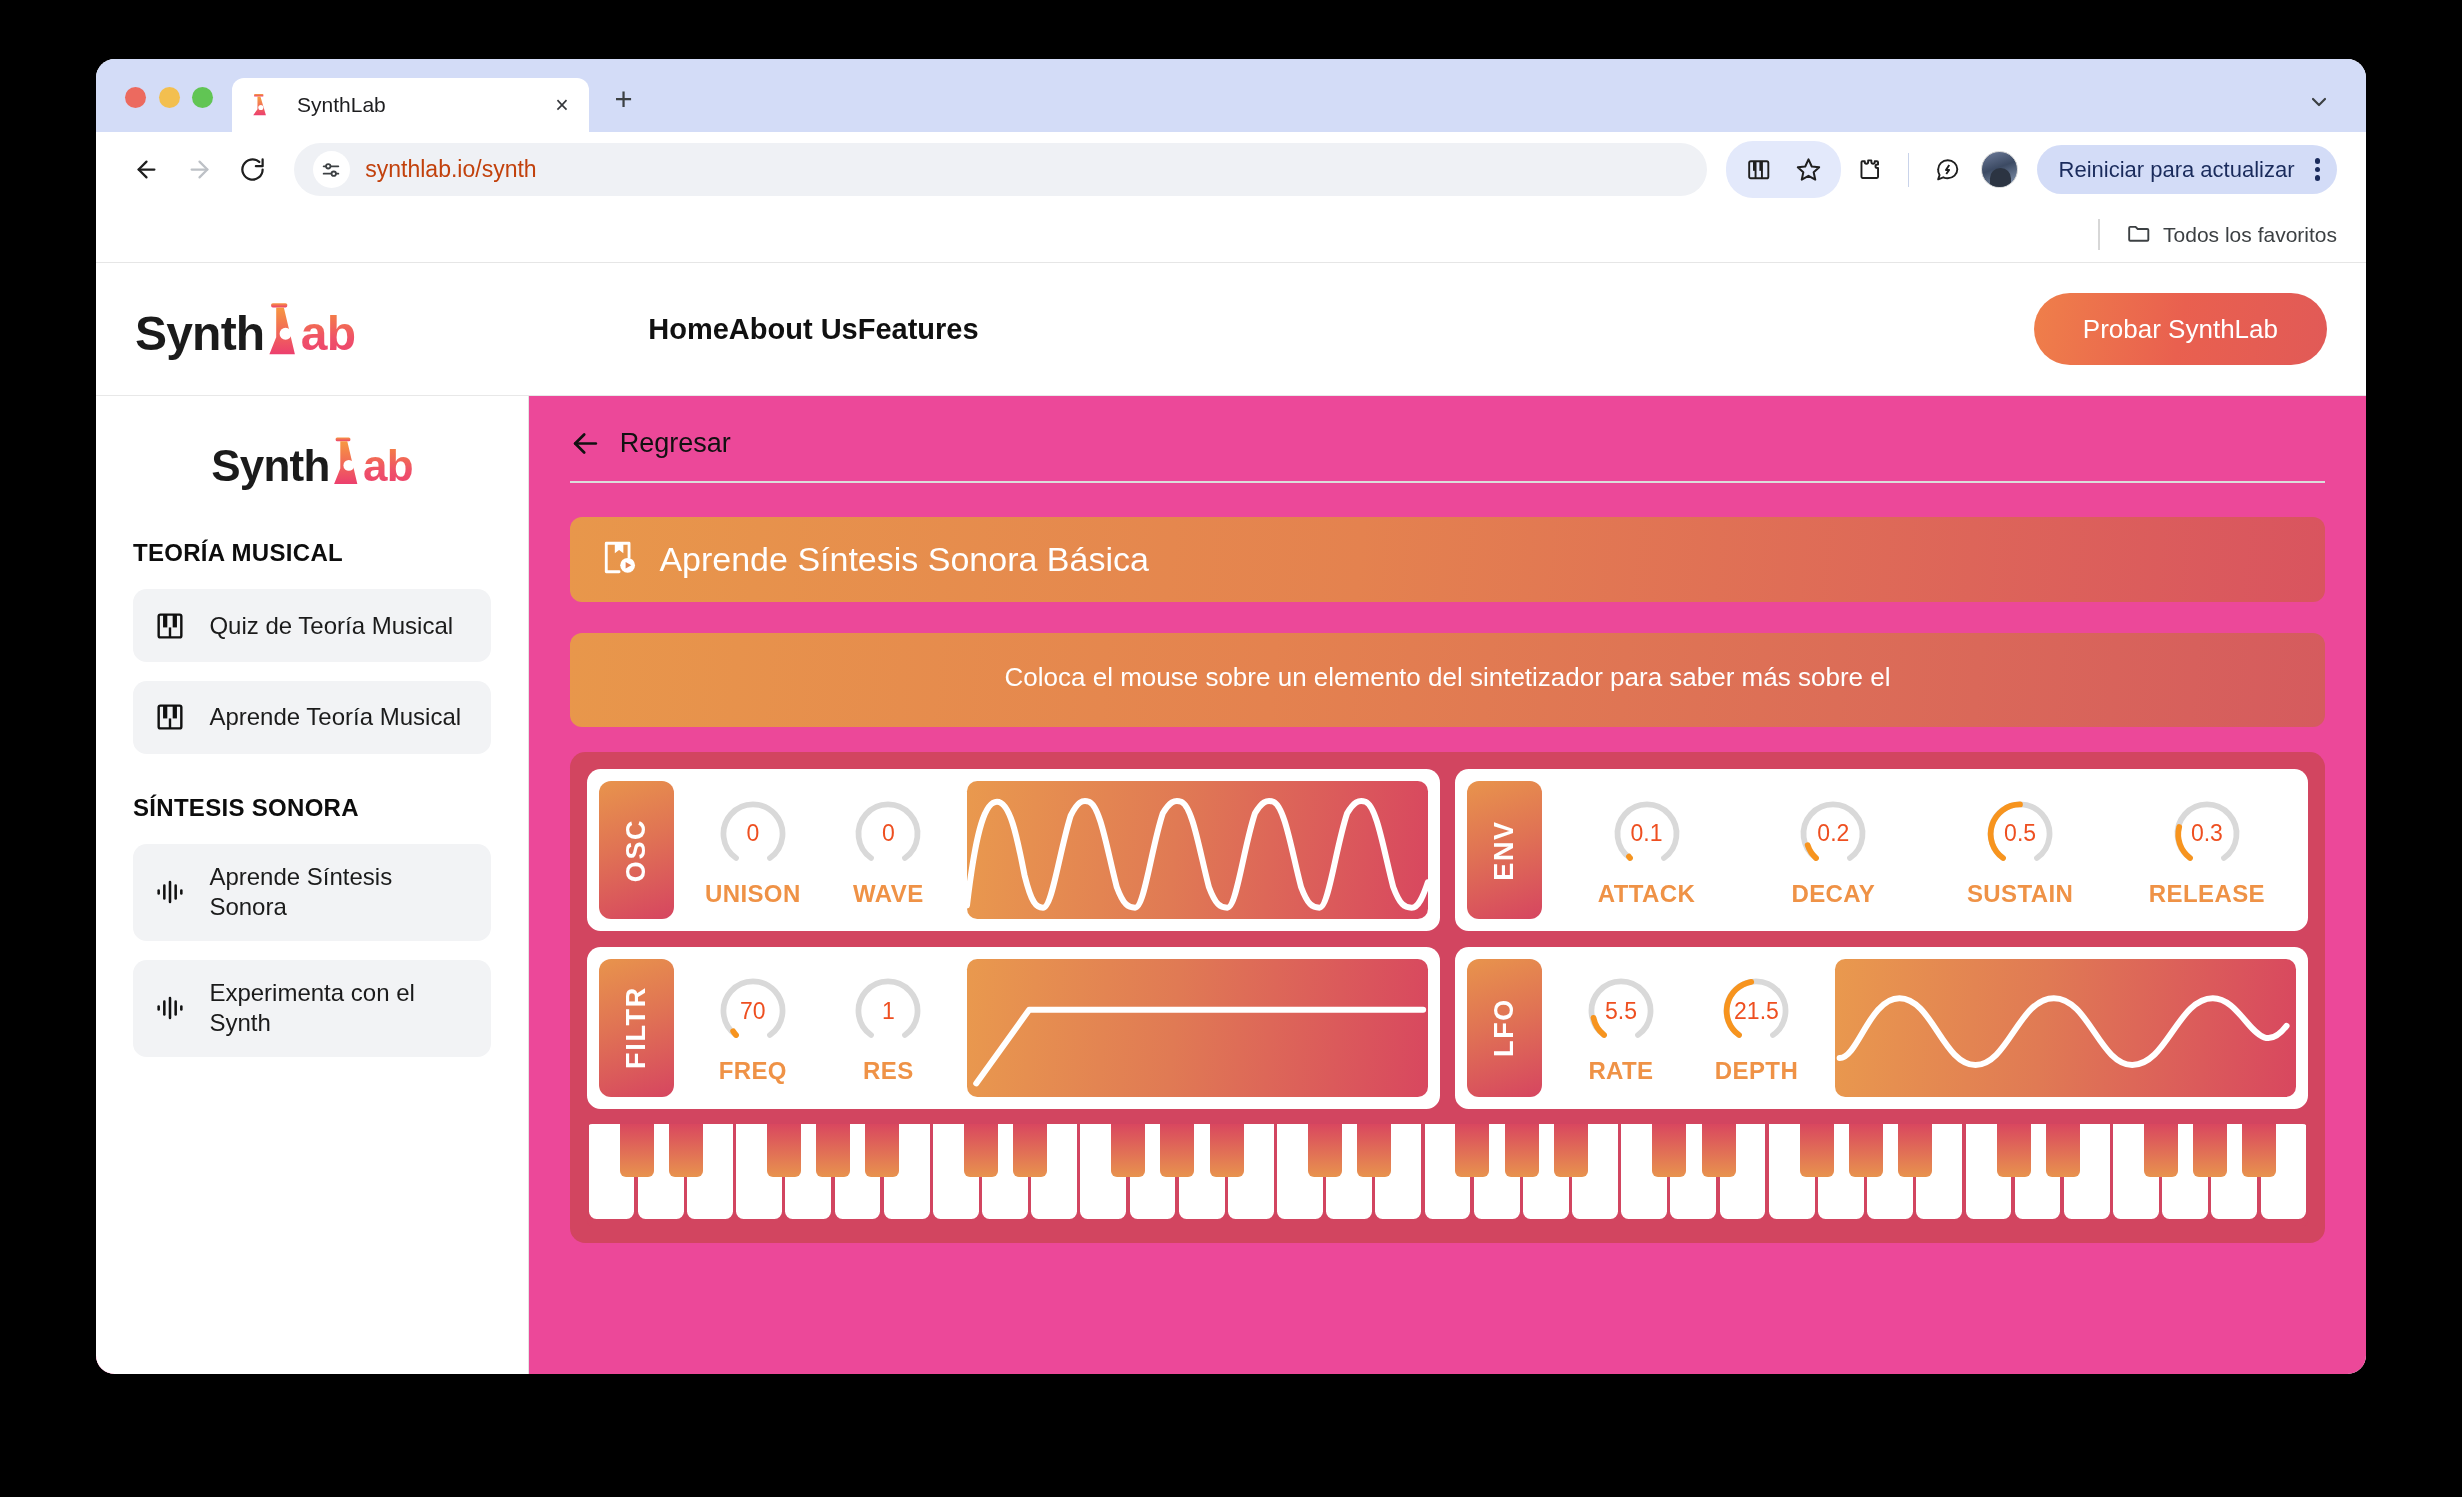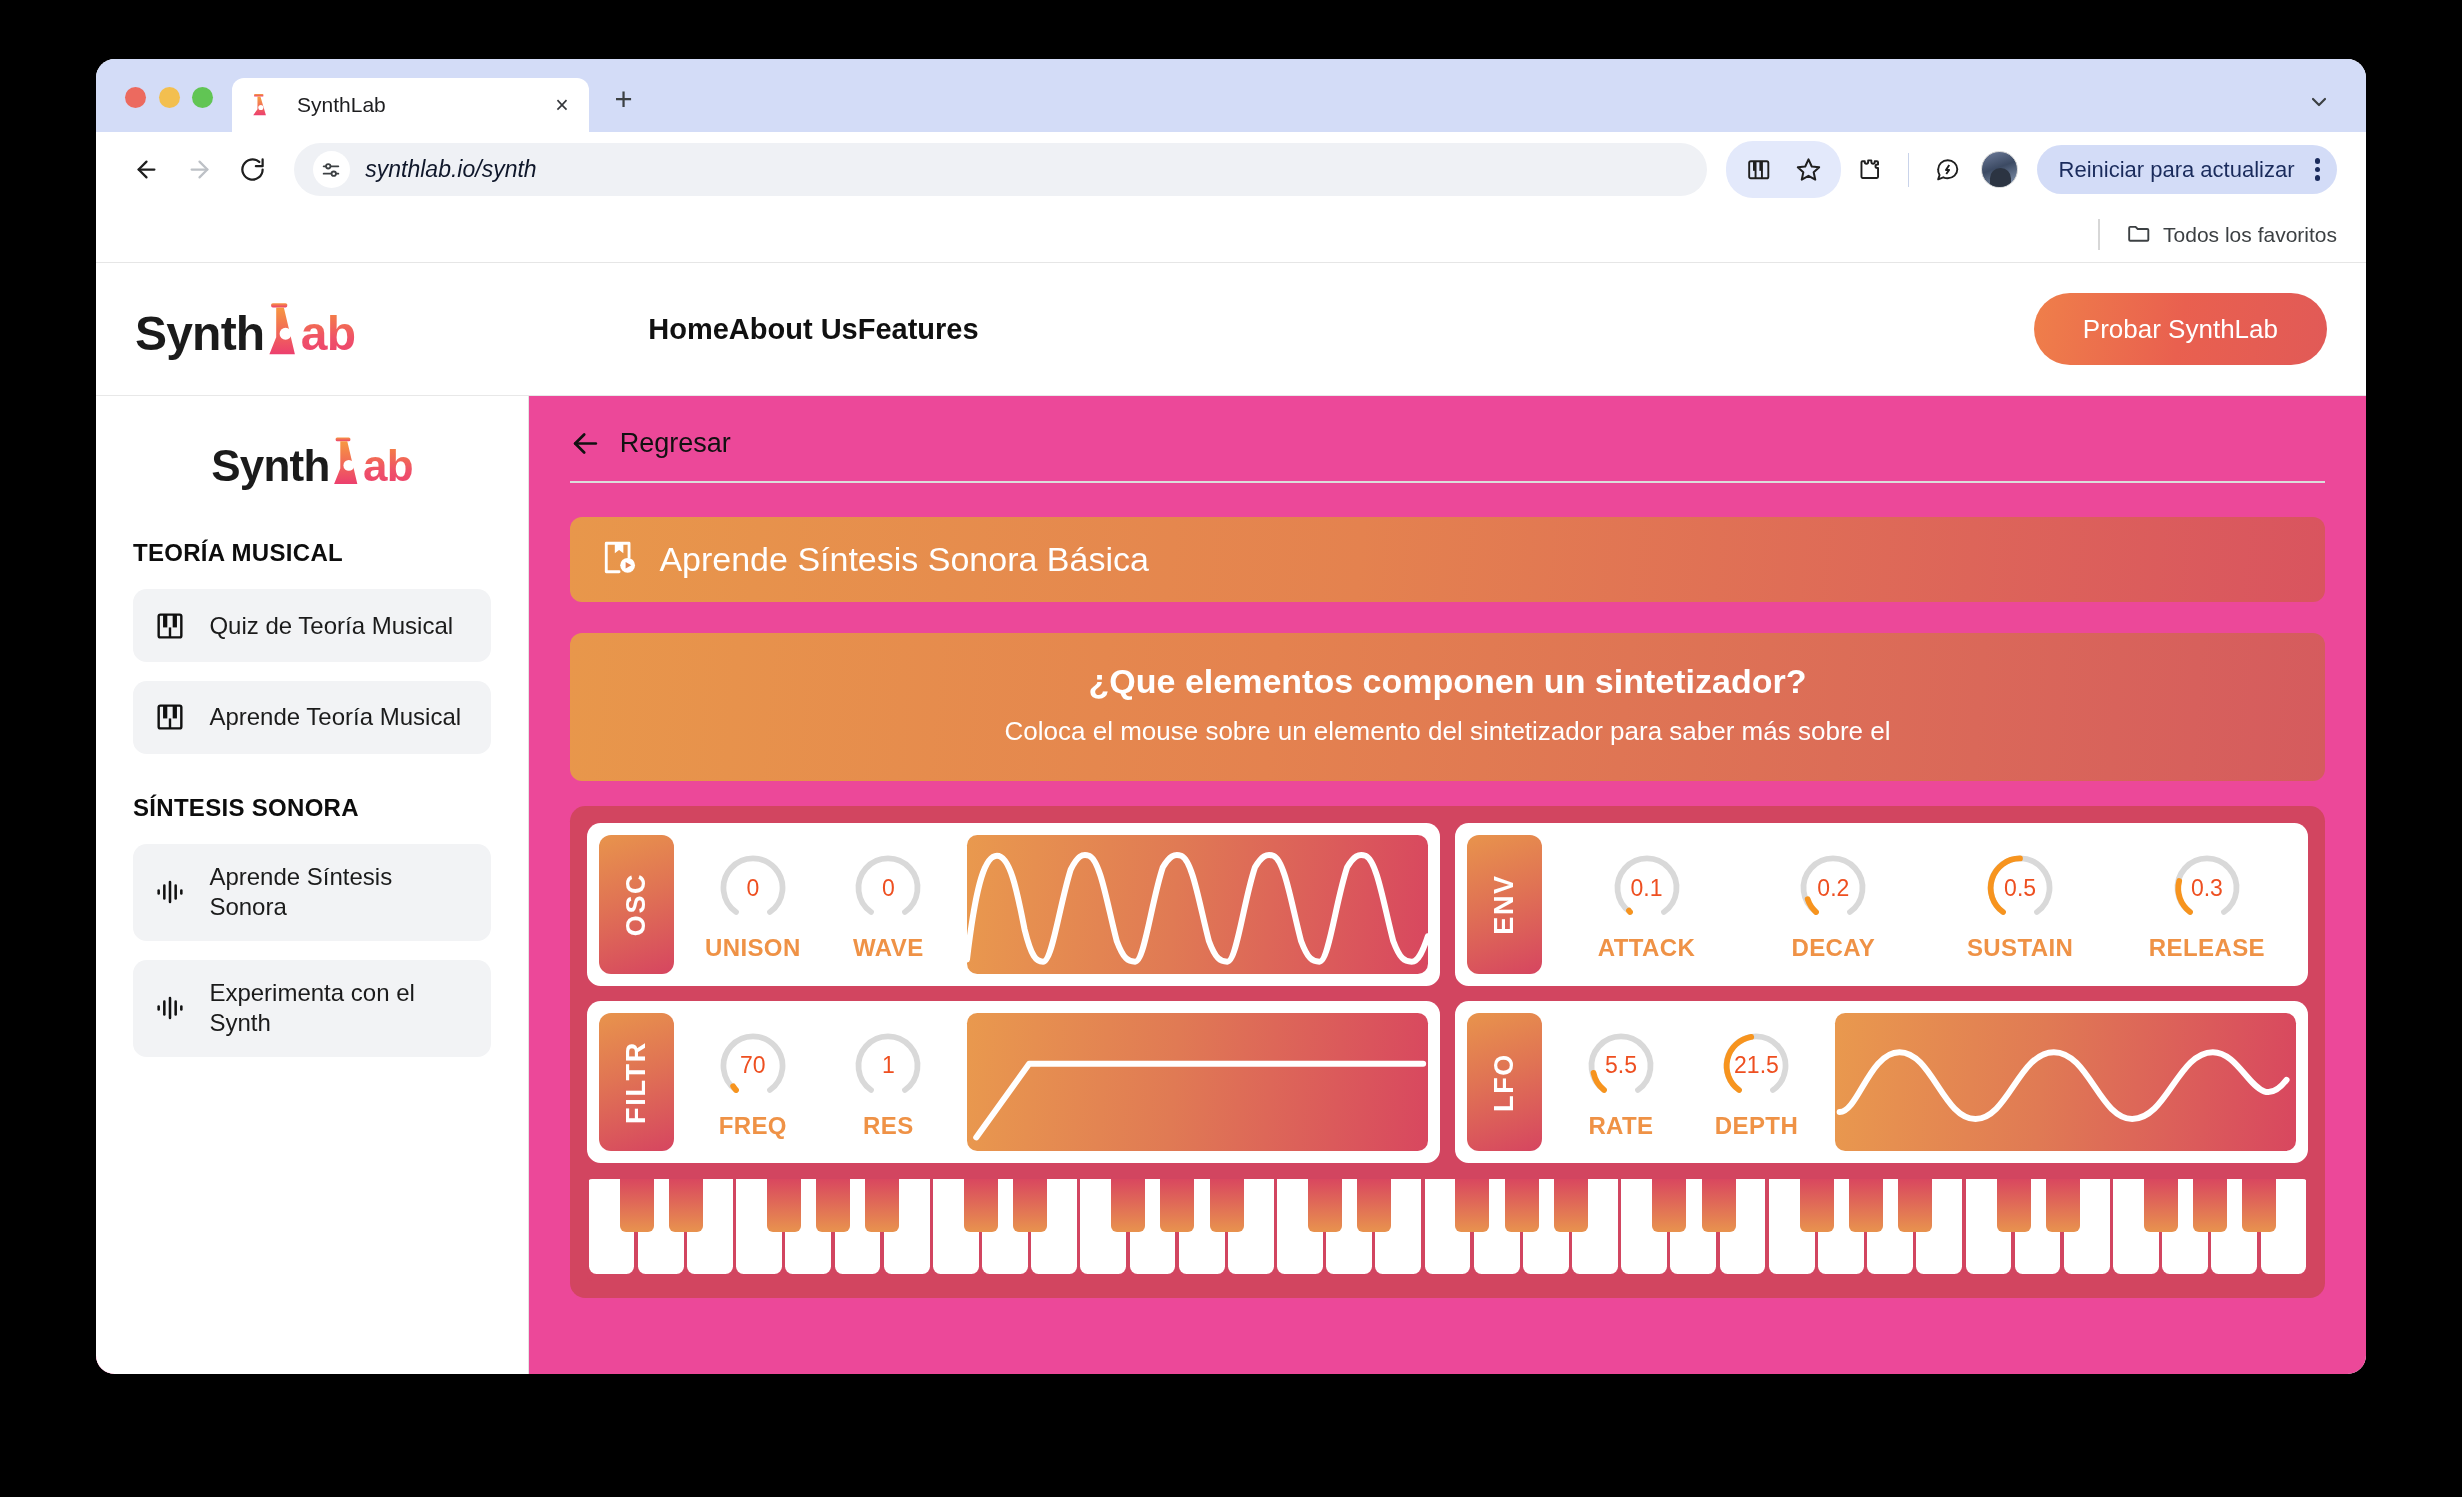--- a/index.html
+++ b/index.html
@@ -70,21 +70,21 @@
     display: flex; align-items: center;
     padding: 0 18.7px;
     gap: 15.3px;
   }
   .omni-icon {
     width: 37px; height: 37px; border-radius: 50%;
     background: #fff;
     display: flex; align-items: center; justify-content: center;
     flex: 0 0 auto;
   }
-  .omni-url { font-size: 23px; color: #0f172a; font-style: italic; }
+  .omni-url { font-size: 23px; color: #c2410c; }
   .tb-icons { display: flex; align-items: center; gap: 5.1px; }
   .tb-pill {
     display: flex; align-items: center; gap: 3.4px;
     background: #e3e9fb; border-radius: 27px; padding: 5.1px 10.2px;
   }
   .tb-btn {
     width: 46px; height: 46px;
     display: flex; align-items: center; justify-content: center;
     color: #1f1f1f;
   }
@@ -517,21 +517,20 @@
               <path d="M3 3 h16 v10 M3 3 v20 h9"></path>
               <path d="M9 3 v7 l3-2.2 3 2.2 V3" fill="#fff" stroke="none"></path>
               <circle cx="18" cy="18.5" r="5.2" fill="#fff" stroke="none"></circle>
               <path d="M16.6 16.2 L20.6 18.5 L16.6 20.8 Z" fill="#e4824f" stroke="none"></path>
             </svg>
           </span>
           <span class="title-text">Aprende Síntesis Sonora Básica</span>
         </div>
 
         <div class="question-banner">
-          <div class="q-title">¿Que elementos componen un sintetizador?</div>
           <div class="q-sub">Coloca el mouse sobre un elemento del sintetizador para saber más sobre el</div>
         </div>
 
         <div class="synth">
 
           <div class="synth-row">
 
             <div class="module">
               <div class="mod-tag">
                 <span>OSC</span>

